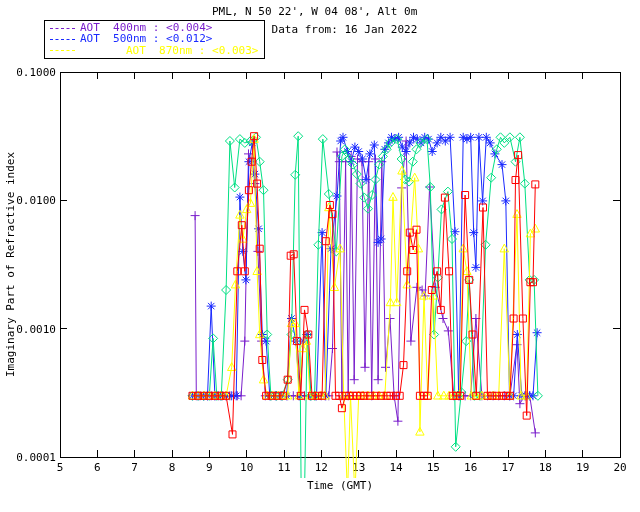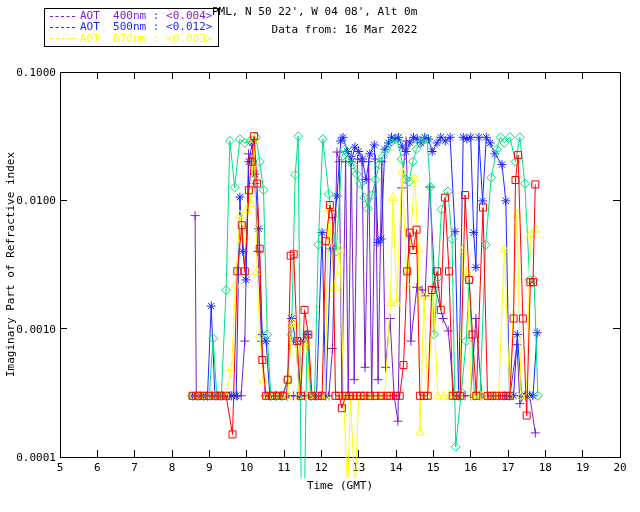--- a/index.html
+++ b/index.html
@@ -1,38 +1,38 @@
 <!DOCTYPE html>
 <html><head>
 <meta charset="utf-8">
 <style>
   html,body{margin:0;padding:0;background:#ffffff;}
   #screen{position:relative;width:640px;height:512px;background:#ffffff;overflow:hidden;
           font-family:"DejaVu Sans Mono","Liberation Mono",monospace;}
   #chart-svg{position:absolute;left:0;top:0;}
-  #legend{position:absolute;left:44px;top:8px;border:1px solid #000;background:#fff;
+  #legend{position:absolute;left:44px;top:20px;border:1px solid #000;background:#fff;
           padding:1px 6px 2px 5px;z-index:2;}
   .legend-row{height:11.4px;line-height:11.4px;font-size:11px;white-space:pre;}
   .legend-dash{display:inline-block;width:25px;height:3px;border-bottom-width:1px;
                border-bottom-style:dashed;vertical-align:middle;margin-right:5px;margin-bottom:3px;}
   #header{position:absolute;left:212px;top:3px;font-size:11px;color:#000;z-index:2;}
   #header div{height:18px;line-height:18px;white-space:pre;text-align:right;}
 </style>
 </head>
 <body>
 
 <div id="screen">
   <div id="legend">
       <div class="legend-row"><span class="legend-dash" style="border-bottom-color: rgb(122, 31, 204);"></span><span style="color: rgb(122, 31, 204);">AOT  400nm : &lt;0.004&gt;</span></div>
       <div class="legend-row"><span class="legend-dash" style="border-bottom-color: rgb(26, 42, 255);"></span><span style="color: rgb(26, 42, 255);">AOT  500nm : &lt;0.012&gt;</span></div>
-      <div class="legend-row"><span class="legend-dash" style="border-bottom-color: rgb(255, 255, 0);"></span><span style="color: rgb(255, 255, 0);">AOT  870nm : &lt;0.003&gt;</span></div>
+      <div class="legend-row"><span class="legend-dash" style="border-bottom-color: rgb(255, 255, 0);"></span><span style="color: rgb(255, 255, 0); margin-left: 46px;">AOT  870nm : &lt;0.003&gt;</span></div>
     </div>
   <div id="header">
     <div>PML, N 50 22', W 04 08', Alt 0m</div>
-    <div>Data from: 16 Mar 2022</div>
+    <div>Data from: 16 Jan 2022</div>
   </div>
   <svg id="chart-svg" width="640" height="512" viewBox="0 0 640 512">
       <defs>
         <clipPath id="plotclip">
           <rect x="60" y="70" width="560" height="408"></rect>
         </clipPath>
       </defs>
       <rect x="60" y="72" width="560" height="385" fill="none" stroke="#000" stroke-width="1" shape-rendering="crispEdges"></rect>
       <line x1="60" y1="457" x2="60" y2="450" stroke="#000" shape-rendering="crispEdges"></line>
       <line x1="60" y1="72" x2="60" y2="79" stroke="#000" shape-rendering="crispEdges"></line>

